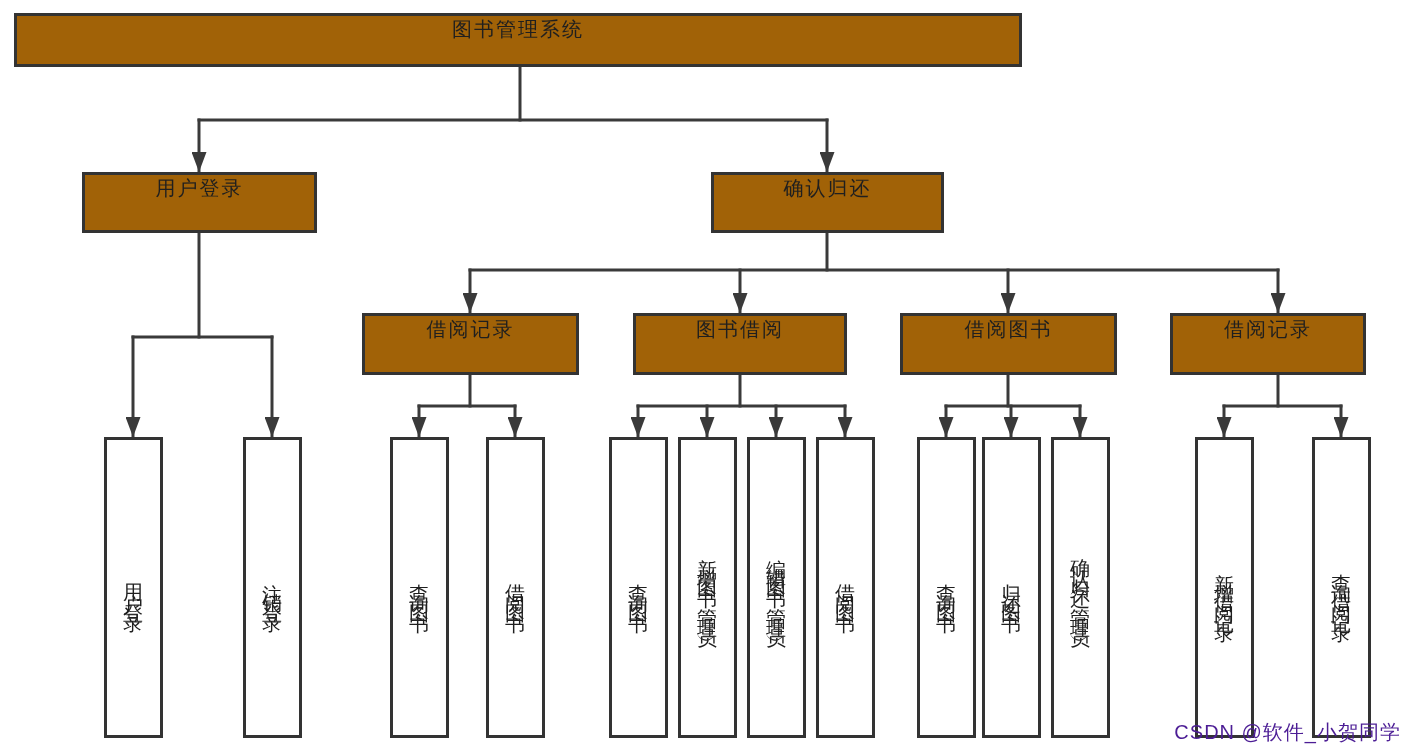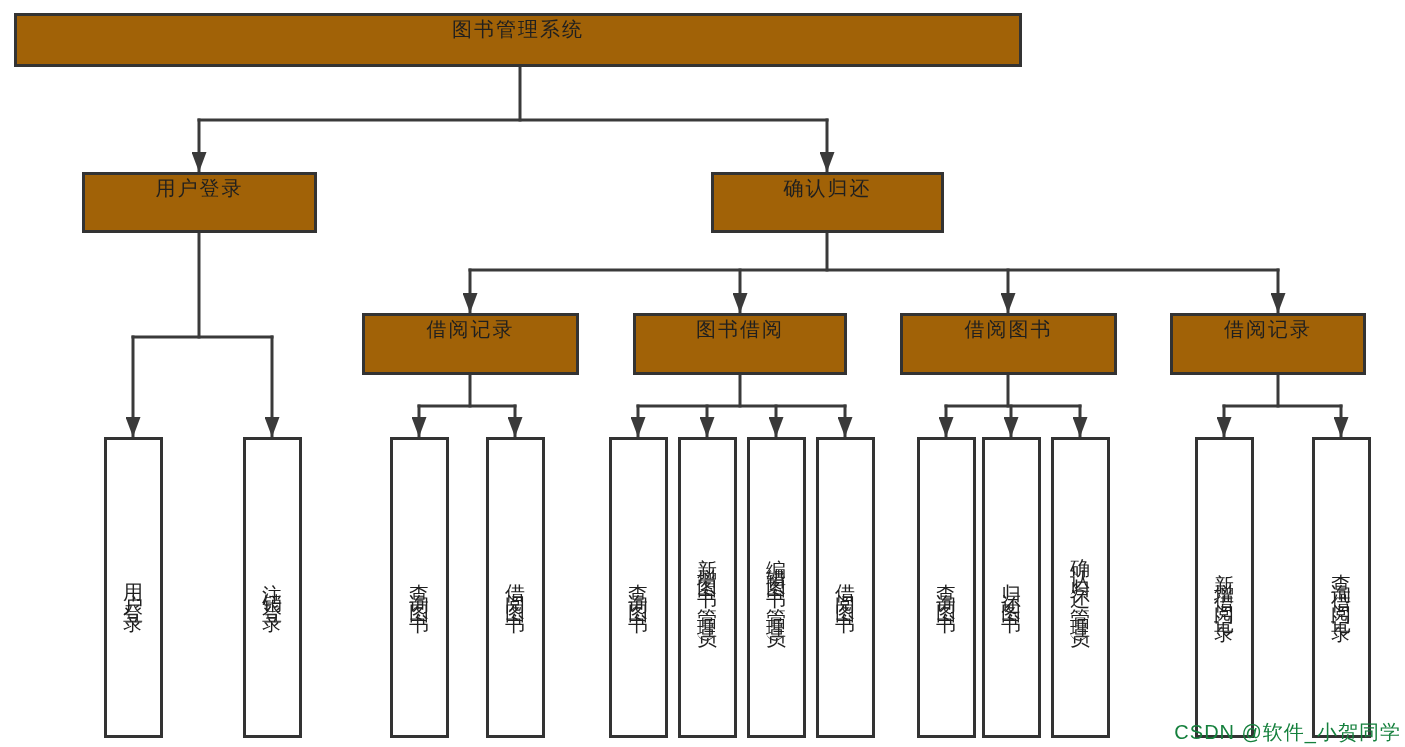--- a/index.html
+++ b/index.html
@@ -54,21 +54,21 @@
     color: #1f1f1f;
     line-height: 1;
     white-space: nowrap;
   }
   #watermark {
     position: absolute;
     right: 4px;
     bottom: 1px;
     font-size: 20px;
     letter-spacing: 1px;
-    color: #15803d;
+    color: #4c1d95;
     z-index: 3;
     white-space: nowrap;
   }
 </style>
 </head>
 <body>
 
 <div id="stage">
 
   <svg id="wires" viewBox="0 0 1405 747" xmlns="http://www.w3.org/2000/svg">

